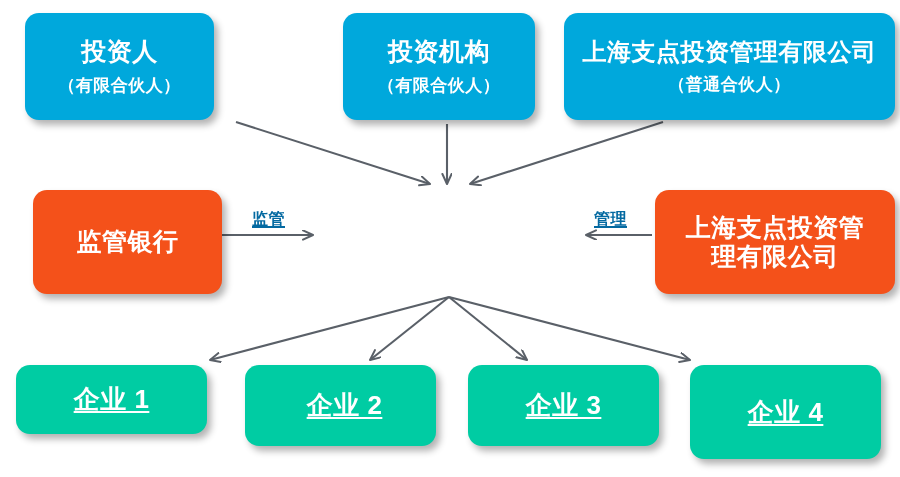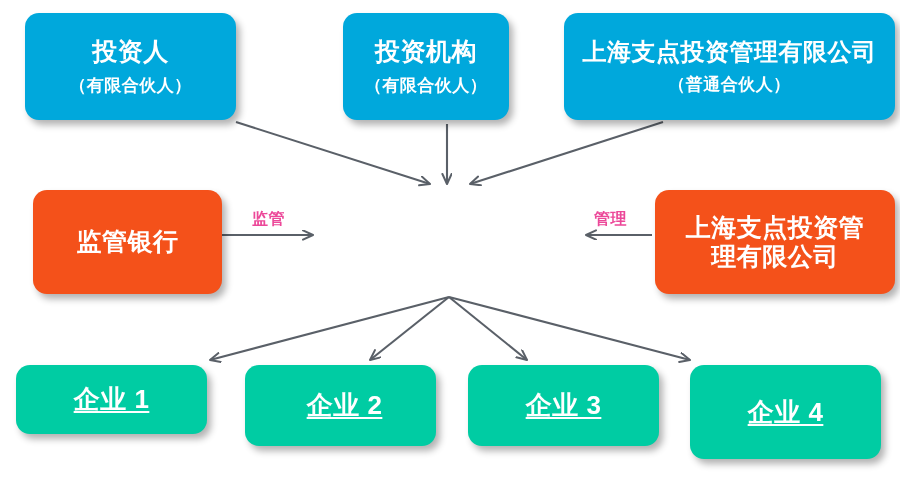--- a/index.html
+++ b/index.html
@@ -61,26 +61,27 @@
     font-size: 26px;
     text-decoration: underline;
     text-underline-offset: 3px;
   }
   .node.wide-title .title {
     font-size: 24px;
   }
 
   .edge-label {
     position: absolute;
-    color: #ec4899;
+    color: #0369a1;
     font-weight: bold;
     font-size: 16px;
     letter-spacing: 0.5px;
     white-space: nowrap;
     z-index: 3;
+    text-decoration: underline;
     text-underline-offset: 2px;
     text-decoration-thickness: 1.5px;
   }
 </style>
 </head>
 <body>
 
 <div id="canvas">
 
   <svg id="arrow-layer" viewBox="0 0 900 477" width="900" height="477">
@@ -98,26 +99,26 @@
       <path d="M222,235 L313,235"></path>
       <path d="M652,235 L586,235"></path>
 
       <path d="M449,297 L210,360"></path>
       <path d="M449,297 L370,360"></path>
       <path d="M449,297 L527,360"></path>
       <path d="M449,297 L690,360"></path>
     </g>
   </svg>
 
-  <div class="node blue" style="left:25px; top:13px; width:211px; height:107px;">
+  <div class="node blue" style="left:25px; top:13px; width:189px; height:107px;">
     <div class="title">投资人</div>
     <div class="subtitle">（有限合伙人）</div>
   </div>
 
-  <div class="node blue" style="left:343px; top:13px; width:166px; height:107px;">
+  <div class="node blue" style="left:343px; top:13px; width:192px; height:107px;">
     <div class="title">投资机构</div>
     <div class="subtitle">（有限合伙人）</div>
   </div>
 
   <div class="node blue wide-title" style="left:564px; top:13px; width:331px; height:107px;">
     <div class="title">上海支点投资管理有限公司</div>
     <div class="subtitle">（普通合伙人）</div>
   </div>
 
   <div class="node orange" style="left:33px; top:190px; width:189px; height:104px;">

